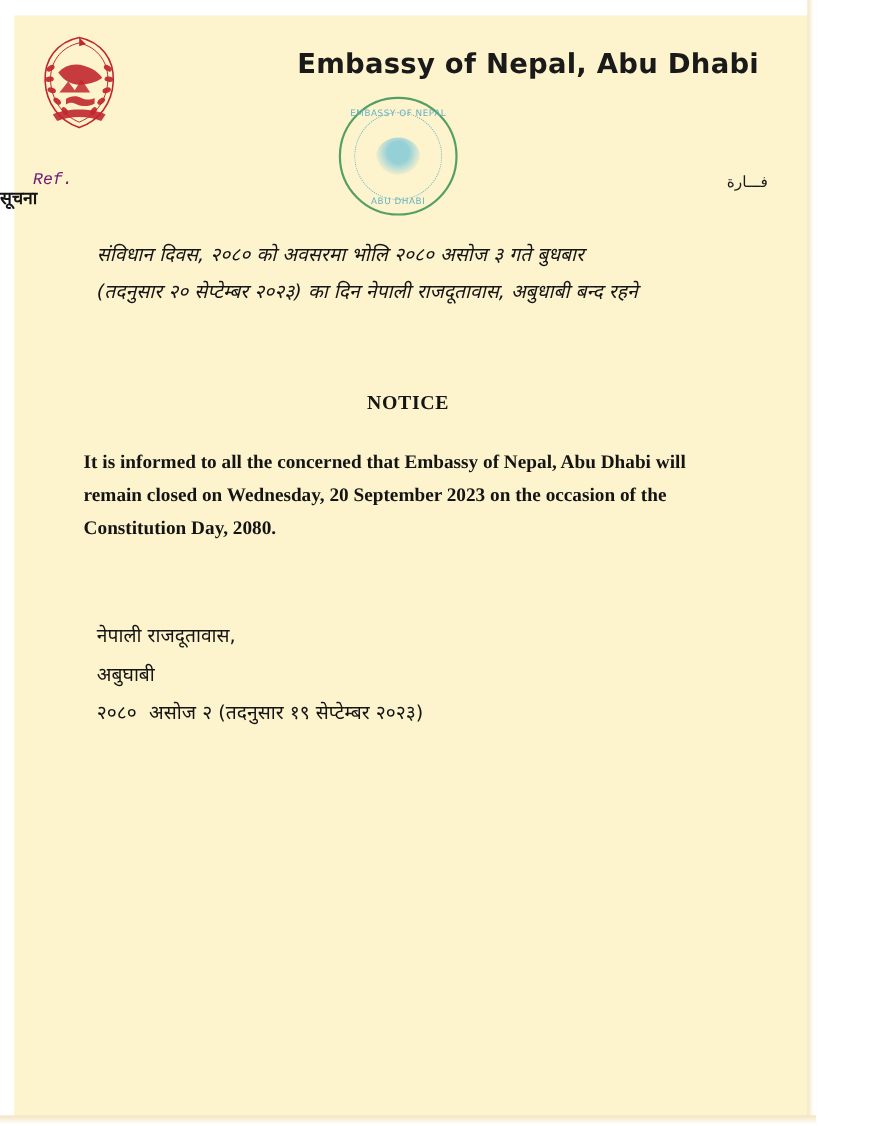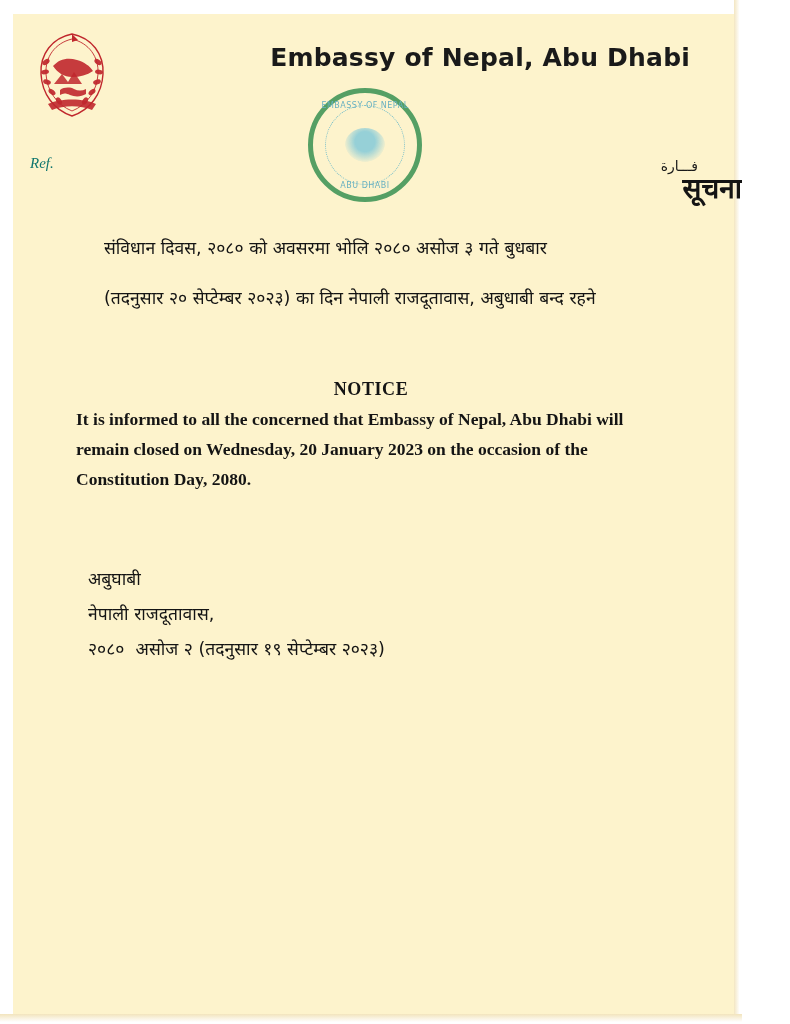--- a/index.html
+++ b/index.html
@@ -86,44 +86,44 @@
     color: #1a1a1a;
     direction: rtl;
     letter-spacing: 2px;
   }
 
   
   .ref-label {
     position: absolute;
     left: 30px;
     top: 155px;
-    font-family: Liberation Serif, serif;
+    font-family: Liberation Mono, monospace;
     font-style: italic;
     font-size: 15px;
-    color: #0f766e;
+    color: #701a75;
   }
   .ishara-label {
     position: absolute;
     right: 44px;
     top: 158px;
     font-family: "DejaVu Sans", sans-serif;
     font-size: 14px;
     color: #1a1a1a;
     direction: rtl;
   }
 
   
   .seal {
     position: absolute;
     left: 308px;
     top: 88px;
     width: 104px;
     height: 104px;
     border-radius: 50%;
-    border: 5px solid #15803d;
+    border: 2px solid #15803d;
     opacity: 0.72;
     color: #2f97bd;
   }
   .seal-inner {
     position: absolute;
     left: 12px;
     top: 12px;
     right: 12px;
     bottom: 12px;
     border-radius: 50%;
@@ -150,46 +150,46 @@
     letter-spacing: 0.5px;
   }
   .seal-top-text { top: 8px; }
   .seal-bottom-text { bottom: 7px; }
 
   
   .doc-title-np {
     position: absolute;
     left: 0; right: 0;
     top: 168px;
-    text-align: right;
-    font-family: "DejaVu Sans", sans-serif;
-    font-size: 28px;
+    text-align: left;
+    font-family: "DejaVu Sans", sans-serif;
+    font-size: 16px;
     font-weight: bold;
     color: #141414;
   }
 
   
   .body-np {
     position: absolute;
     left: 88px;
     right: 84px;
     top: 215px;
     font-family: "DejaVu Sans", sans-serif;
     font-size: 17.5px;
     line-height: 1.95;
     color: #141414;
     text-align: left;
   }
-  .body-np p { margin: 16px; }
+  .body-np p { margin: 0; font-style: italic; }
 
   
   .notice-heading {
     position: absolute;
     left: 0; right: 0;
-    top: 379px;
+    top: 356px;
     text-align: center;
     font-family: "Liberation Serif", serif;
     font-weight: bold;
     font-size: 18px;
     letter-spacing: 0.6px;
     color: #141414;
   }
 
   
   .body-en {
@@ -279,23 +279,23 @@
 
   <div class="body-np">
     <p>संविधान दिवस, २०८० को अवसरमा भोलि २०८० असोज ३ गते बुधबार</p>
     <p>(तदनुसार २० सेप्टेम्बर २०२३) का दिन नेपाली राजदूतावास, अबुधाबी बन्द रहने</p>
   </div>
 
   <div class="notice-heading">NOTICE</div>
 
   <div class="body-en">
     <p>It is informed to all the concerned that Embassy of Nepal, Abu Dhabi will</p>
-    <p>remain closed on Wednesday, 20 January 2023 on the occasion of the</p>
+    <p>remain closed on Wednesday, 20 September 2023 on the occasion of the</p>
     <p>Constitution Day, 2080.</p>
   </div>
 
   <div class="sign-block">
+    <div>नेपाली राजदूतावास,</div>
     <div>अबुघाबी</div>
-    <div>नेपाली राजदूतावास,</div>
     <div>२०८०  असोज २ (तदनुसार १९ सेप्टेम्बर २०२३)</div>
   </div>
 
 </div>
 
 </body></html>

